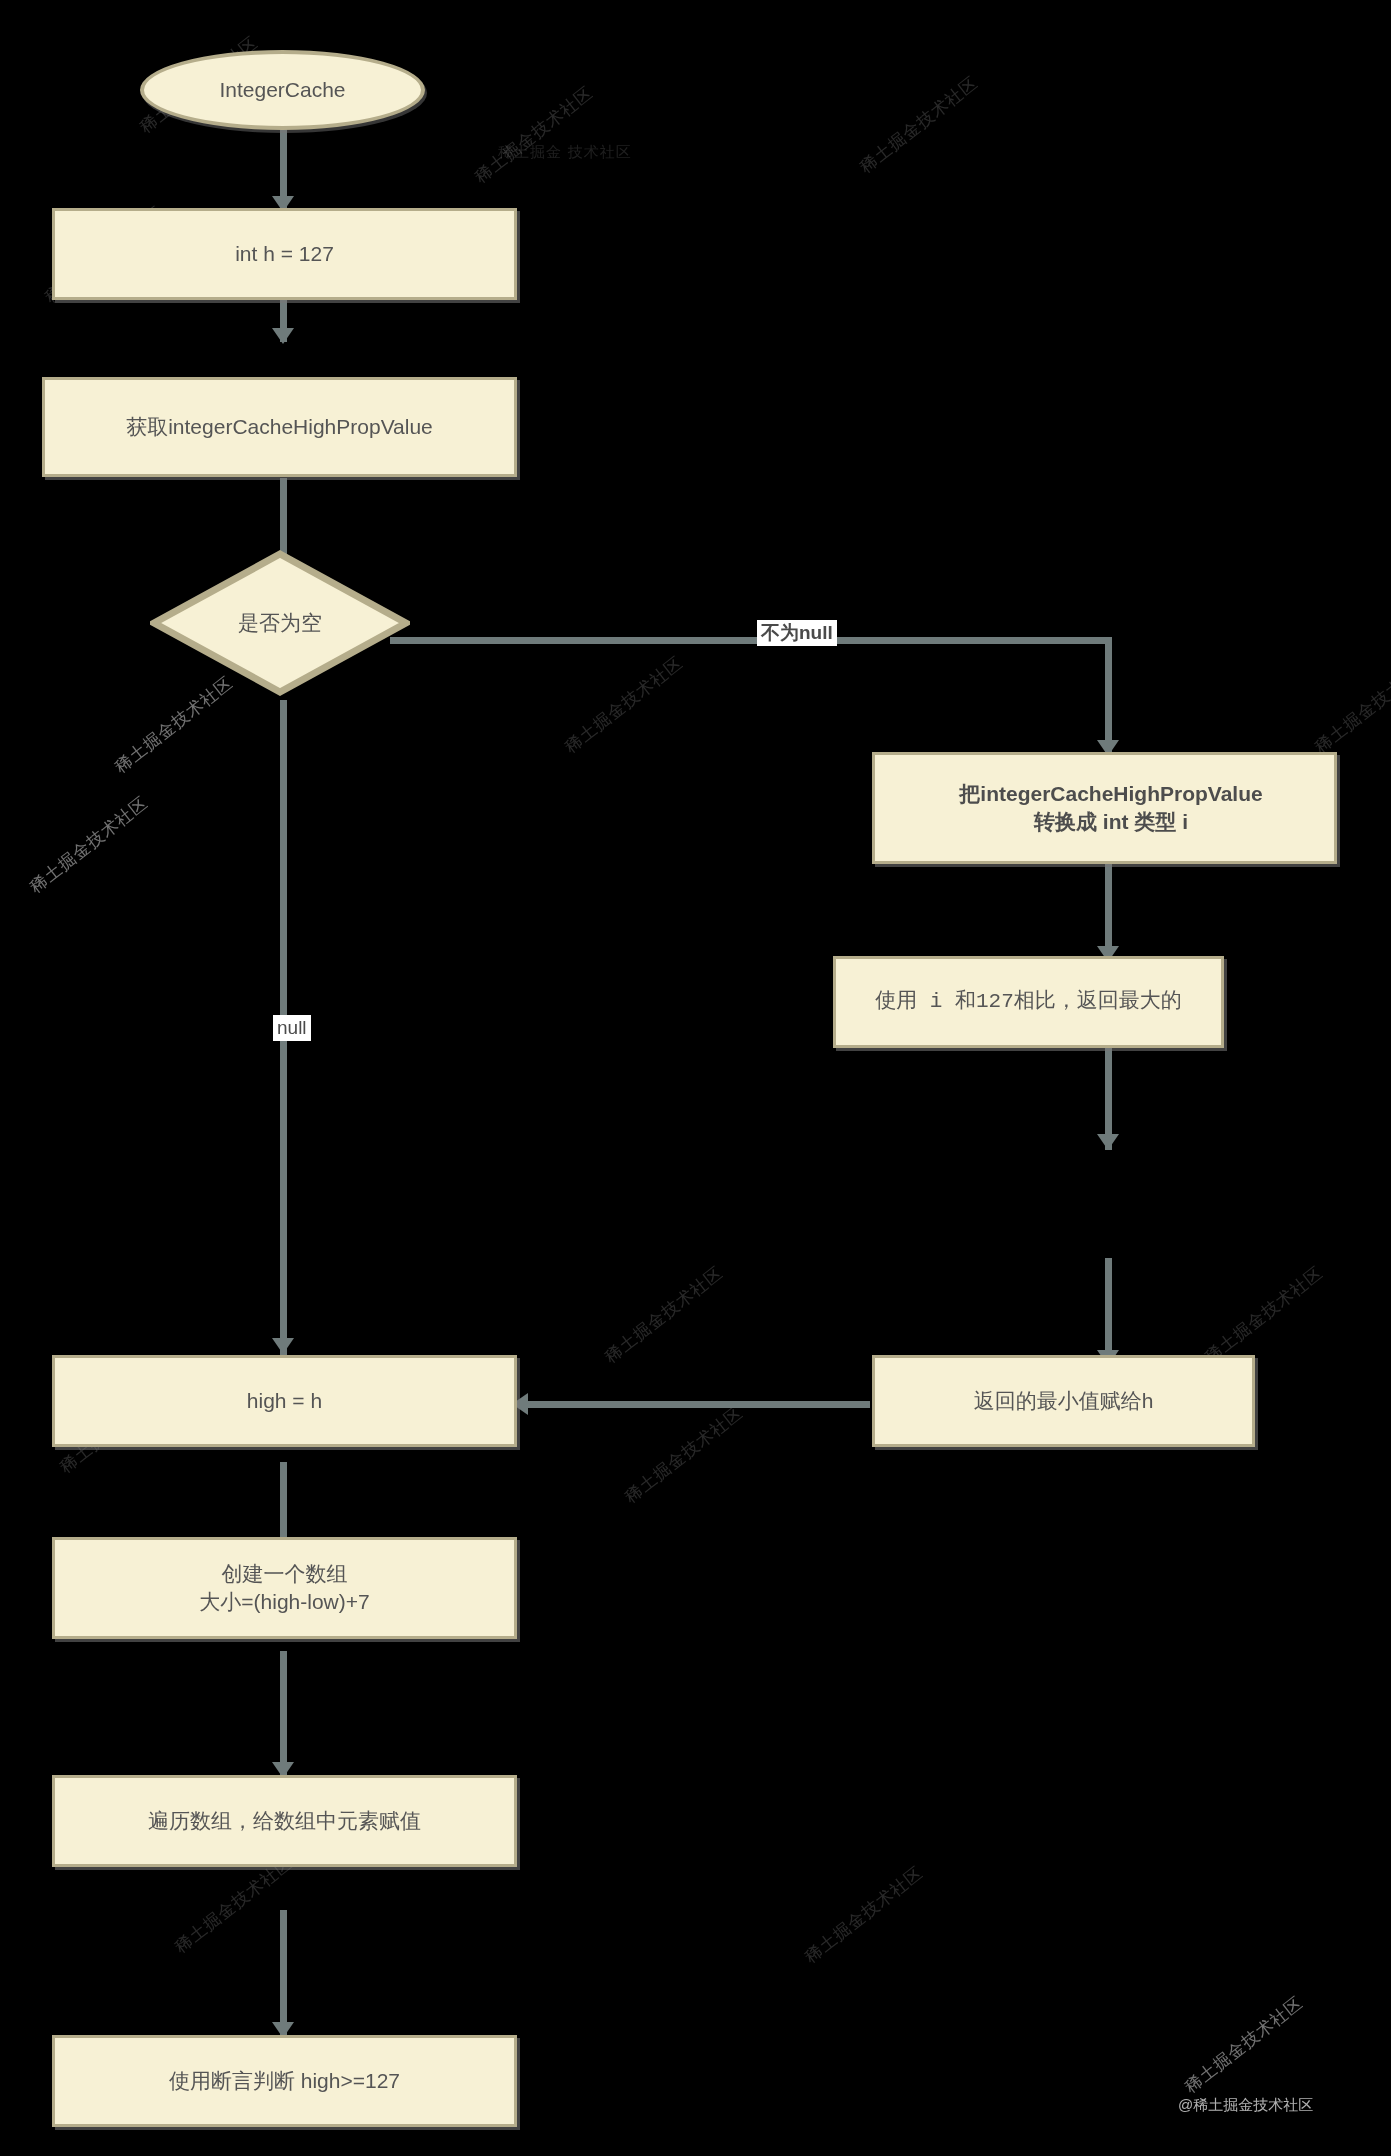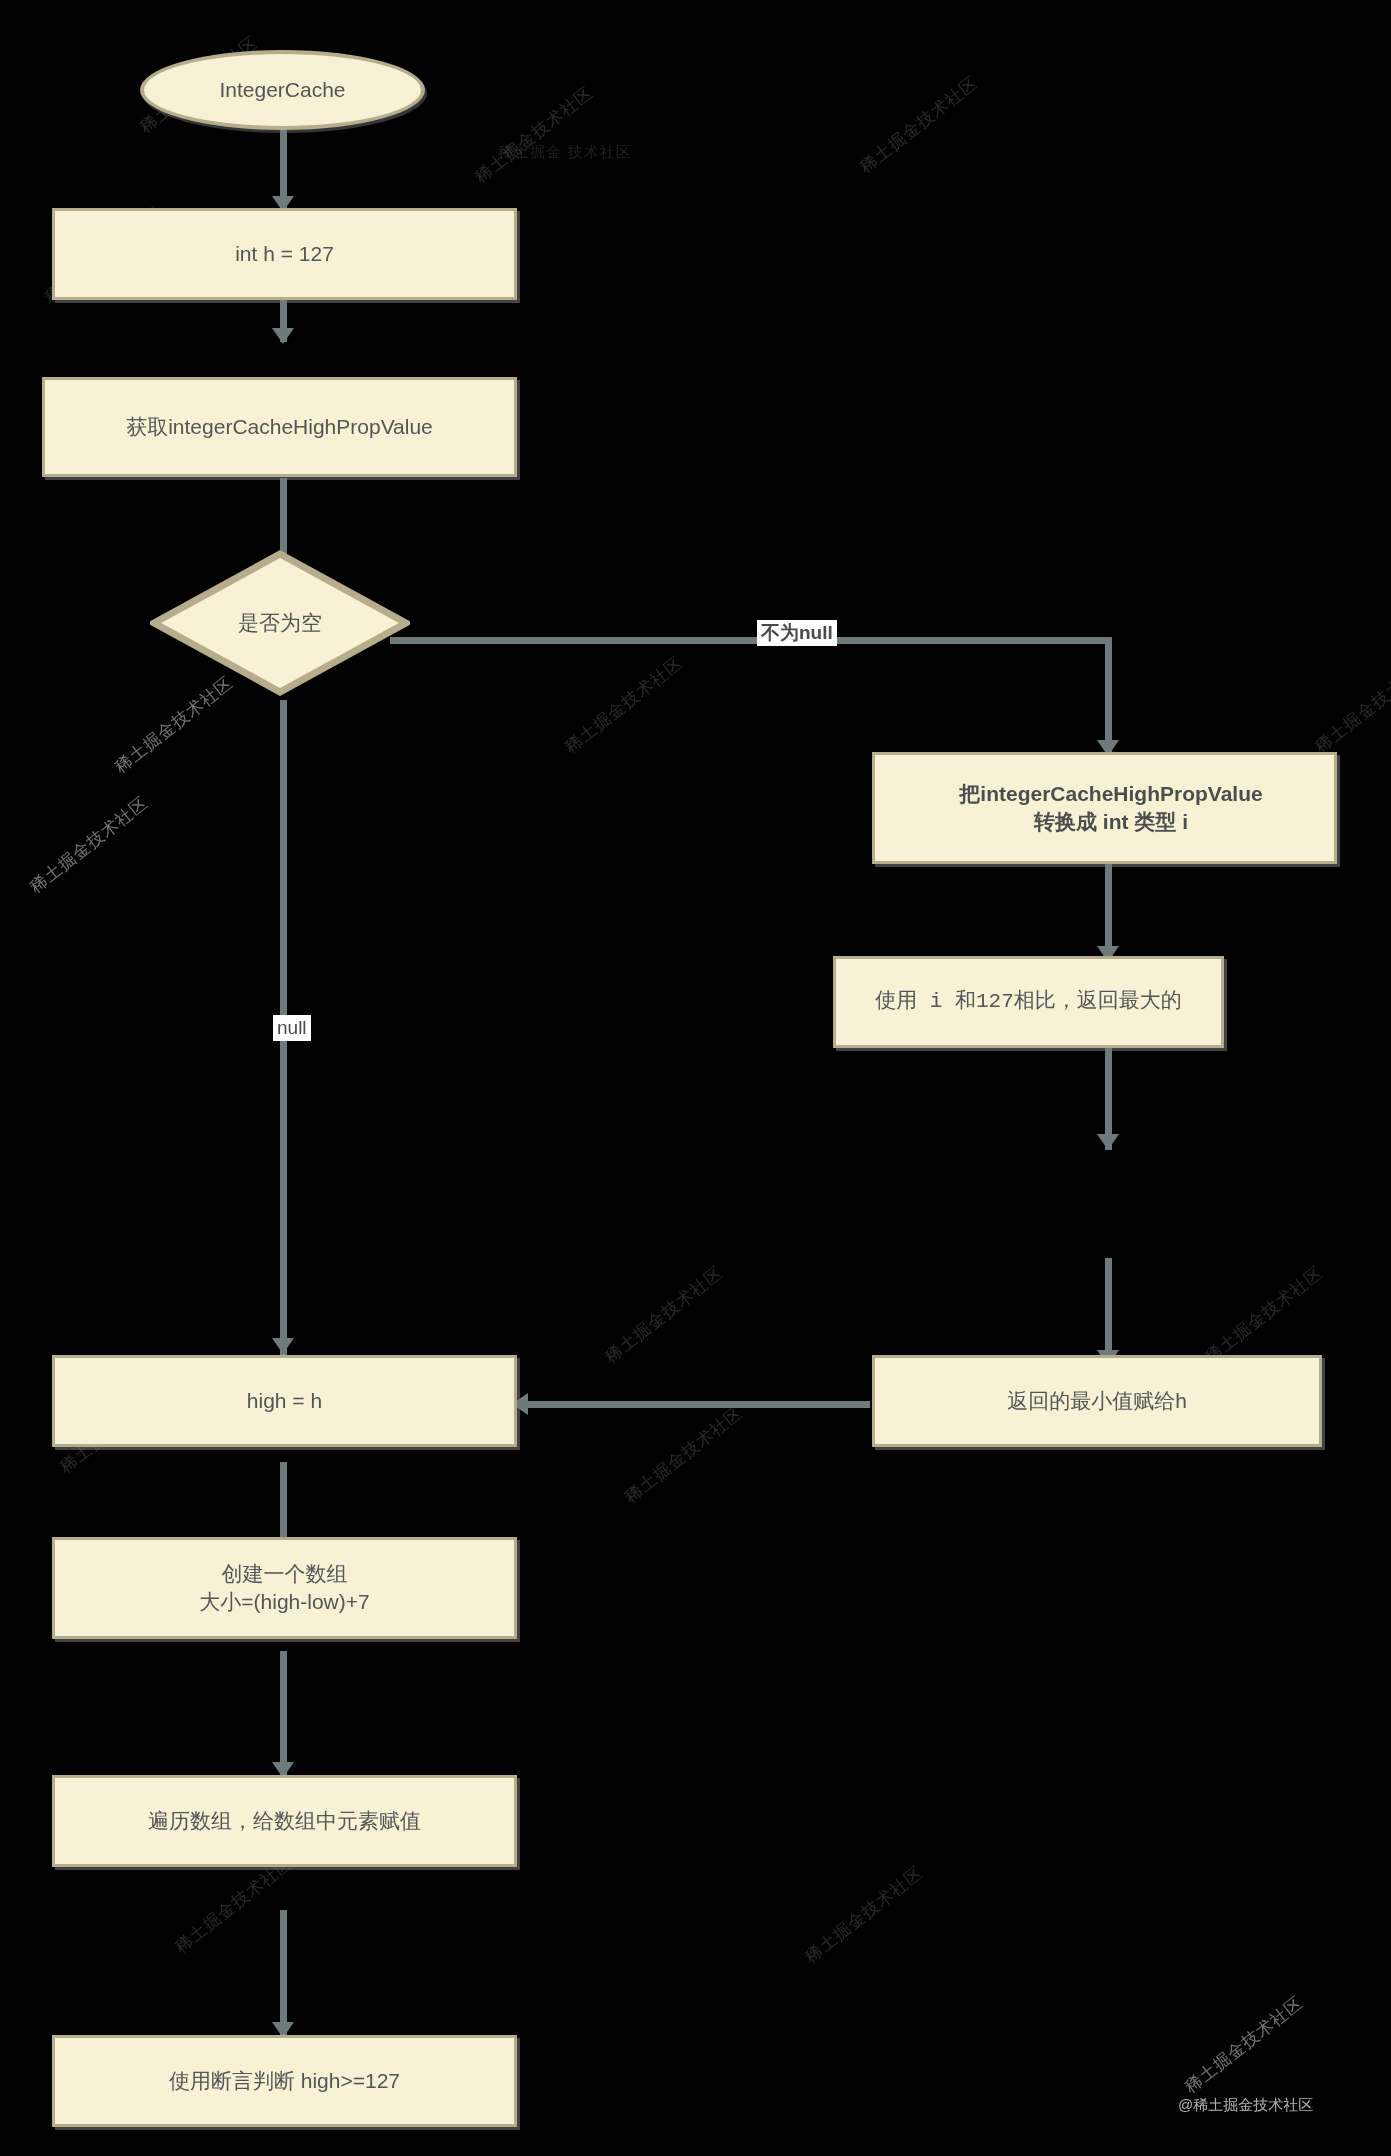--- a/index.html
+++ b/index.html
@@ -213,21 +213,21 @@
       <span>把integerCacheHighPropValue</span><br>
       <span>转换成 int 类型 i</span>
     </span>
   </div>
 
   <div class="node" style="left:833px; top:956px; width:391px; height:92px;font-family:Liberation Mono, monospace;">
     <span class="label">使用 i 和127相比，返回最大的</span>
   </div>
 
 
-  <div class="node" style="left:872px; top:1355px; width:450px; height:92px;">
+  <div class="node" style="left:872px; top:1355px; width:383px; height:92px;">
     <span class="label">返回的最小值赋给h</span>
   </div>
 
   <div class="node" style="left:52px; top:1355px; width:465px; height:92px;">
     <span class="label">high = h</span>
   </div>
 
   <div class="node" style="left:52px; top:1537px; width:465px; height:102px;">
     <span class="label">
       <span>创建一个数组</span><br>

